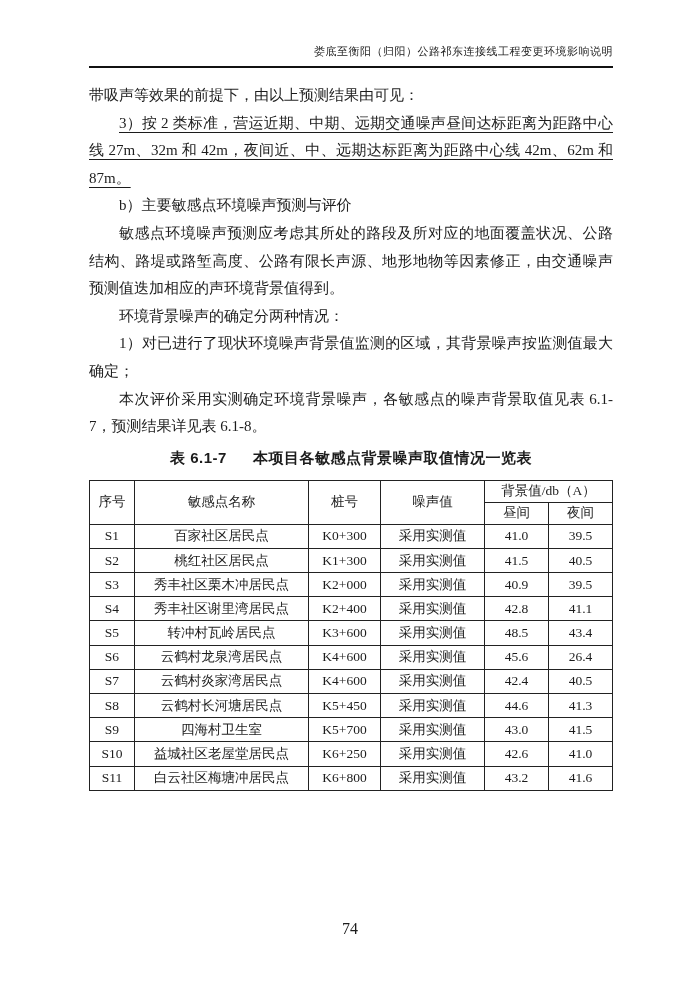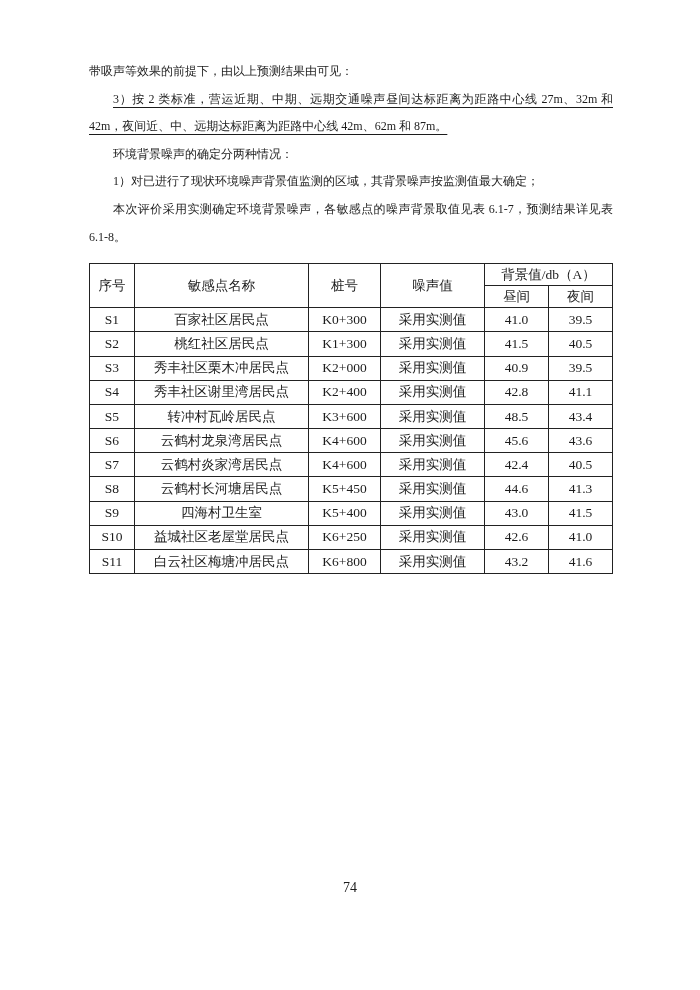--- a/index.html
+++ b/index.html
@@ -22,21 +22,21 @@
   }
   .running-header {
     text-align: right;
     font-size: 11px;
     letter-spacing: 0.5px;
     padding-bottom: 7px;
     border-bottom: 2px solid #111;
   }
   .body-text {
     margin-top: 14px;
-    font-size: 12px;
+    font-size: 15px;
     line-height: 27.6px;
     text-align: justify;
   }
   .body-text p { margin: 0; }
   .body-text p.indent { text-indent: 2em; }
   .body-text p.ul {
     text-decoration: underline;
     text-underline-offset: 4px;
     text-decoration-thickness: 1px;
   }
@@ -62,42 +62,50 @@
     vertical-align: middle;
     font-weight: normal;
     padding: 0 2px;
     overflow: hidden;
     white-space: nowrap;
   }
   table.noise-table thead tr { height: 22px; }
   table.noise-table tbody tr { height: 24.2px; }
   .page-number {
     position: absolute;
-    top: 880px;
+    top: 920px;
     left: 0;
     width: 100%;
     text-align: center;
-    font-size: 14px;
+    font-size: 16px;
   }
 </style>
 </head>
 <body>
 
 <div class="page">
   <div class="content">
 
+    <div class="running-header">
+      <span>娄底至衡阳（归阳）公路祁东连接线工程变更环境影响说明</span>
+    </div>
 
     <div class="body-text">
       <p>带吸声等效果的前提下，由以上预测结果由可见：</p>
       <p class="indent ul">3）按 2 类标准，营运近期、中期、远期交通噪声昼间达标距离为距路中心线 27m、32m 和 42m，夜间近、中、远期达标距离为距路中心线 42m、62m 和 87m。</p>
+      <p class="indent">b）主要敏感点环境噪声预测与评价</p>
+      <p class="indent">敏感点环境噪声预测应考虑其所处的路段及所对应的地面覆盖状况、公路结构、路堤或路堑高度、公路有限长声源、地形地物等因素修正，由交通噪声预测值迭加相应的声环境背景值得到。</p>
       <p class="indent">环境背景噪声的确定分两种情况：</p>
       <p class="indent">1）对已进行了现状环境噪声背景值监测的区域，其背景噪声按监测值最大确定；</p>
       <p class="indent">本次评价采用实测确定环境背景噪声，各敏感点的噪声背景取值见表 6.1-7，预测结果详见表 6.1-8。</p>
     </div>
 
+    <div class="table-caption">
+      <span class="cap-label">表 6.1-7</span><span>本项目各敏感点背景噪声取值情况一览表</span>
+    </div>
 
     <table class="noise-table">
       <colgroup>
         <col style="width:45px">
           <col style="width:174px">
           <col style="width:72px">
           <col style="width:104px">
           <col style="width:64px">
           <col style="width:64px">
       </colgroup>
@@ -154,42 +162,42 @@
           <td>采用实测值</td>
           <td>48.5</td>
           <td>43.4</td>
         </tr>
         <tr>
           <td>S6</td>
           <td>云鹤村龙泉湾居民点</td>
           <td>K4+600</td>
           <td>采用实测值</td>
           <td>45.6</td>
-          <td>43.6</td>
+          <td>26.4</td>
         </tr>
         <tr>
           <td>S7</td>
           <td>云鹤村炎家湾居民点</td>
           <td>K4+600</td>
           <td>采用实测值</td>
           <td>42.4</td>
           <td>40.5</td>
         </tr>
         <tr>
           <td>S8</td>
           <td>云鹤村长河塘居民点</td>
           <td>K5+450</td>
           <td>采用实测值</td>
           <td>44.6</td>
           <td>41.3</td>
         </tr>
         <tr>
           <td>S9</td>
           <td>四海村卫生室</td>
-          <td>K5+400</td>
+          <td>K5+700</td>
           <td>采用实测值</td>
           <td>43.0</td>
           <td>41.5</td>
         </tr>
         <tr>
           <td>S10</td>
           <td>益城社区老屋堂居民点</td>
           <td>K6+250</td>
           <td>采用实测值</td>
           <td>42.6</td>

